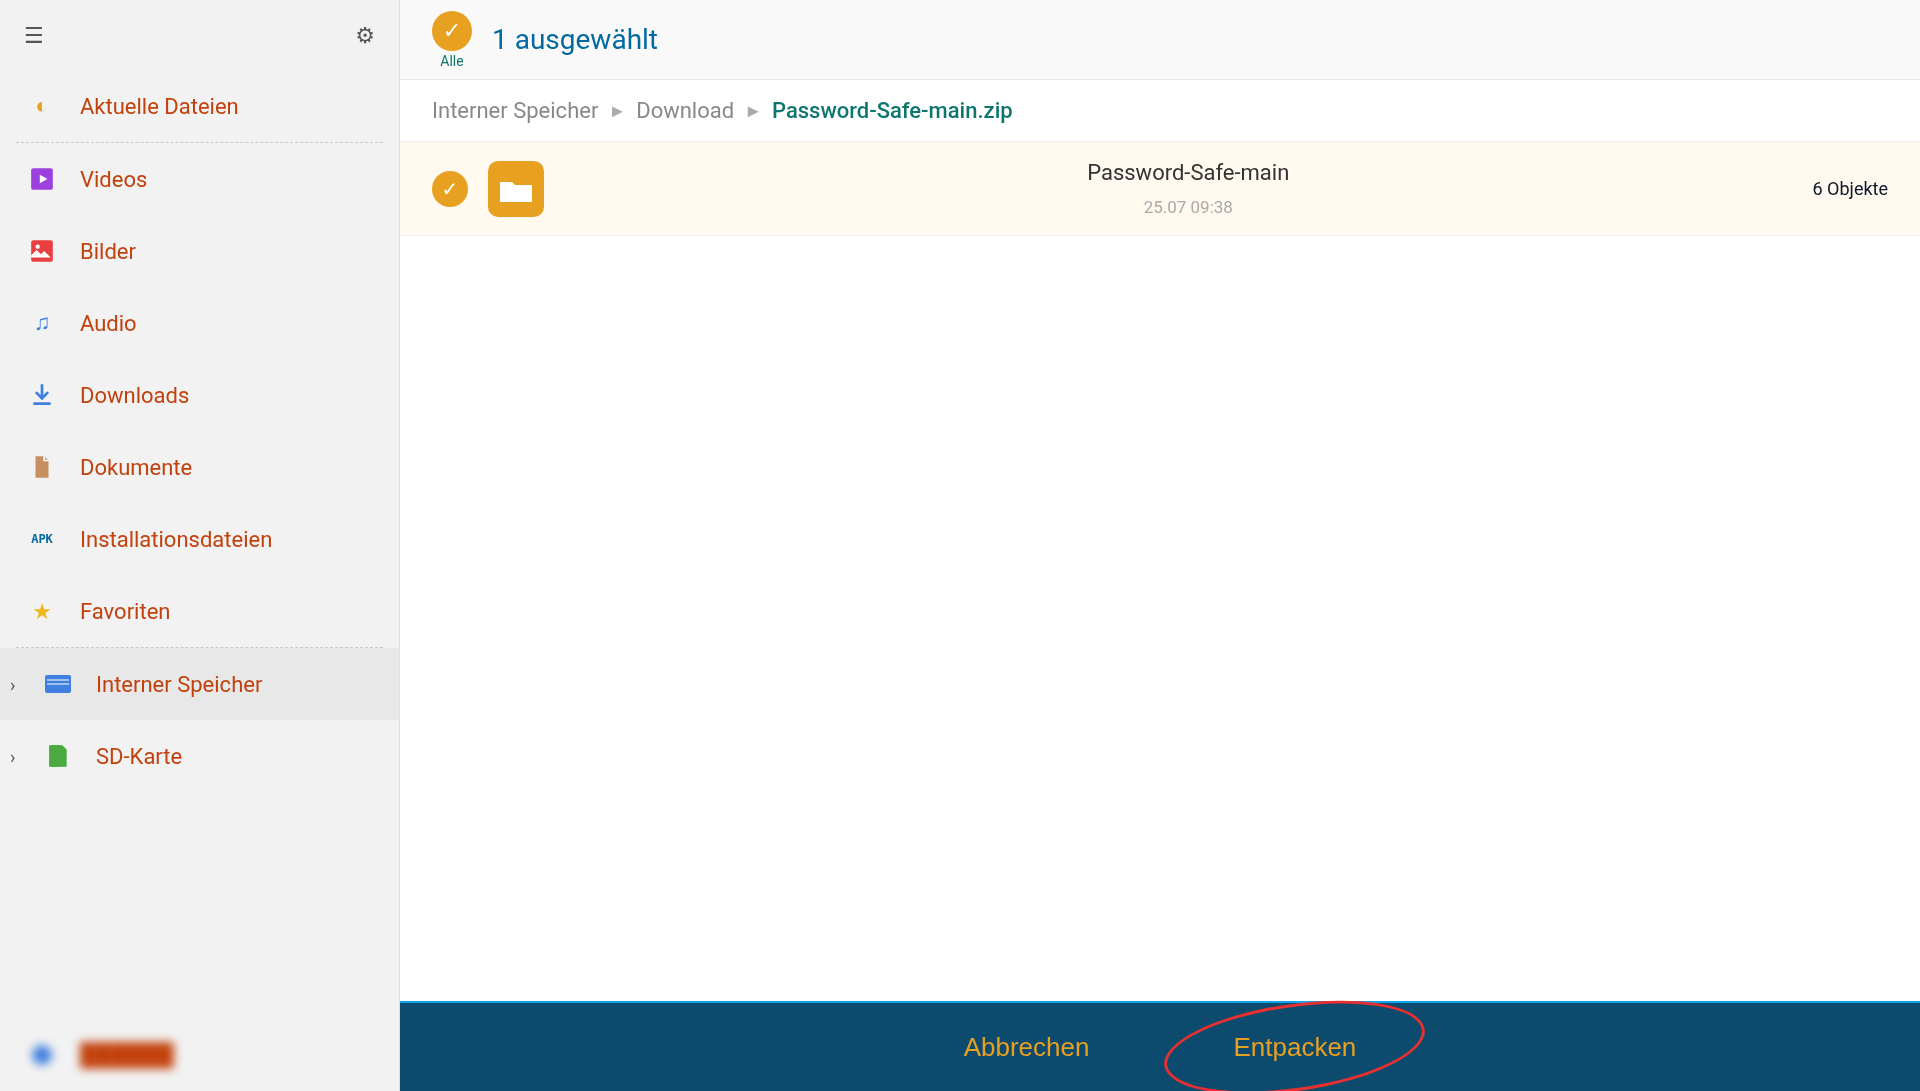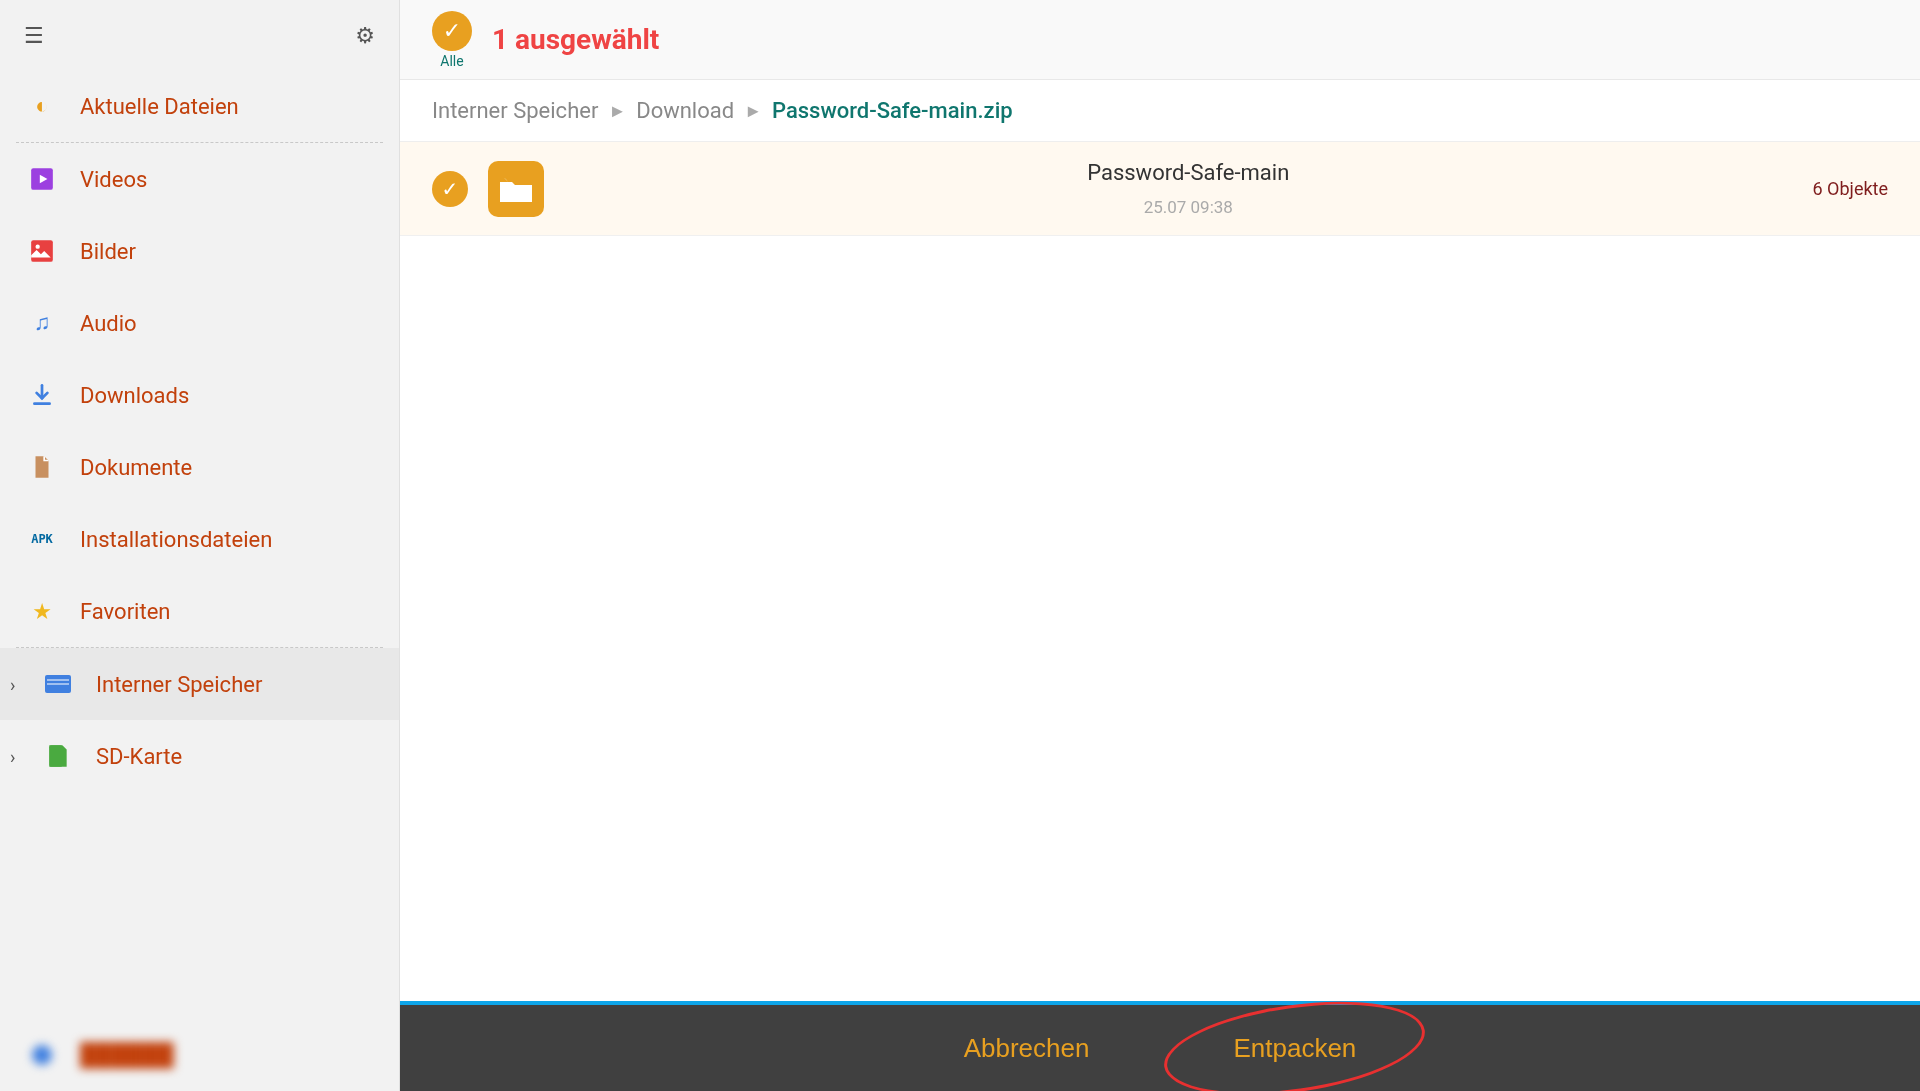--- a/index.html
+++ b/index.html
@@ -129,22 +129,22 @@
     }
 
     .check-all-label {
       font-size: 14px;
       color: #0f766e;
       margin-top: 2px;
     }
 
     .selection-text {
       font-size: 28px;
-      color: #ef4444;
-      font-weight: 700;
+      color: #0369a1;
+      font-weight: 400;
     }
 
     
     .breadcrumb {
       display: flex;
       align-items: center;
       padding: 18px 32px;
       background: #ffffff;
       border-bottom: 1px solid #eeeeee;
     }
@@ -225,31 +225,31 @@
     }
 
     .file-date {
       font-size: 17px;
       color: #aaa;
       margin-top: 12px;
     }
 
     .file-objects {
       font-size: 18px;
-      color: #7f1d1d;
+      color: #0f172a;
     }
 
     
     .bottom-bar {
       display: flex;
       align-items: center;
       justify-content: center;
       padding: 20px 60px;
-      background: #404040;
-      border-top: 4px solid #0ea5e9;
+      background: #0c4a6e;
+      border-top: 2px solid #0ea5e9;
       height: 90px;
       gap: 84px;
     }
 
     .btn-cancel {
       font-size: 26px;
       color: #e8a020;
       background: none;
       border: none;
       cursor: pointer;

